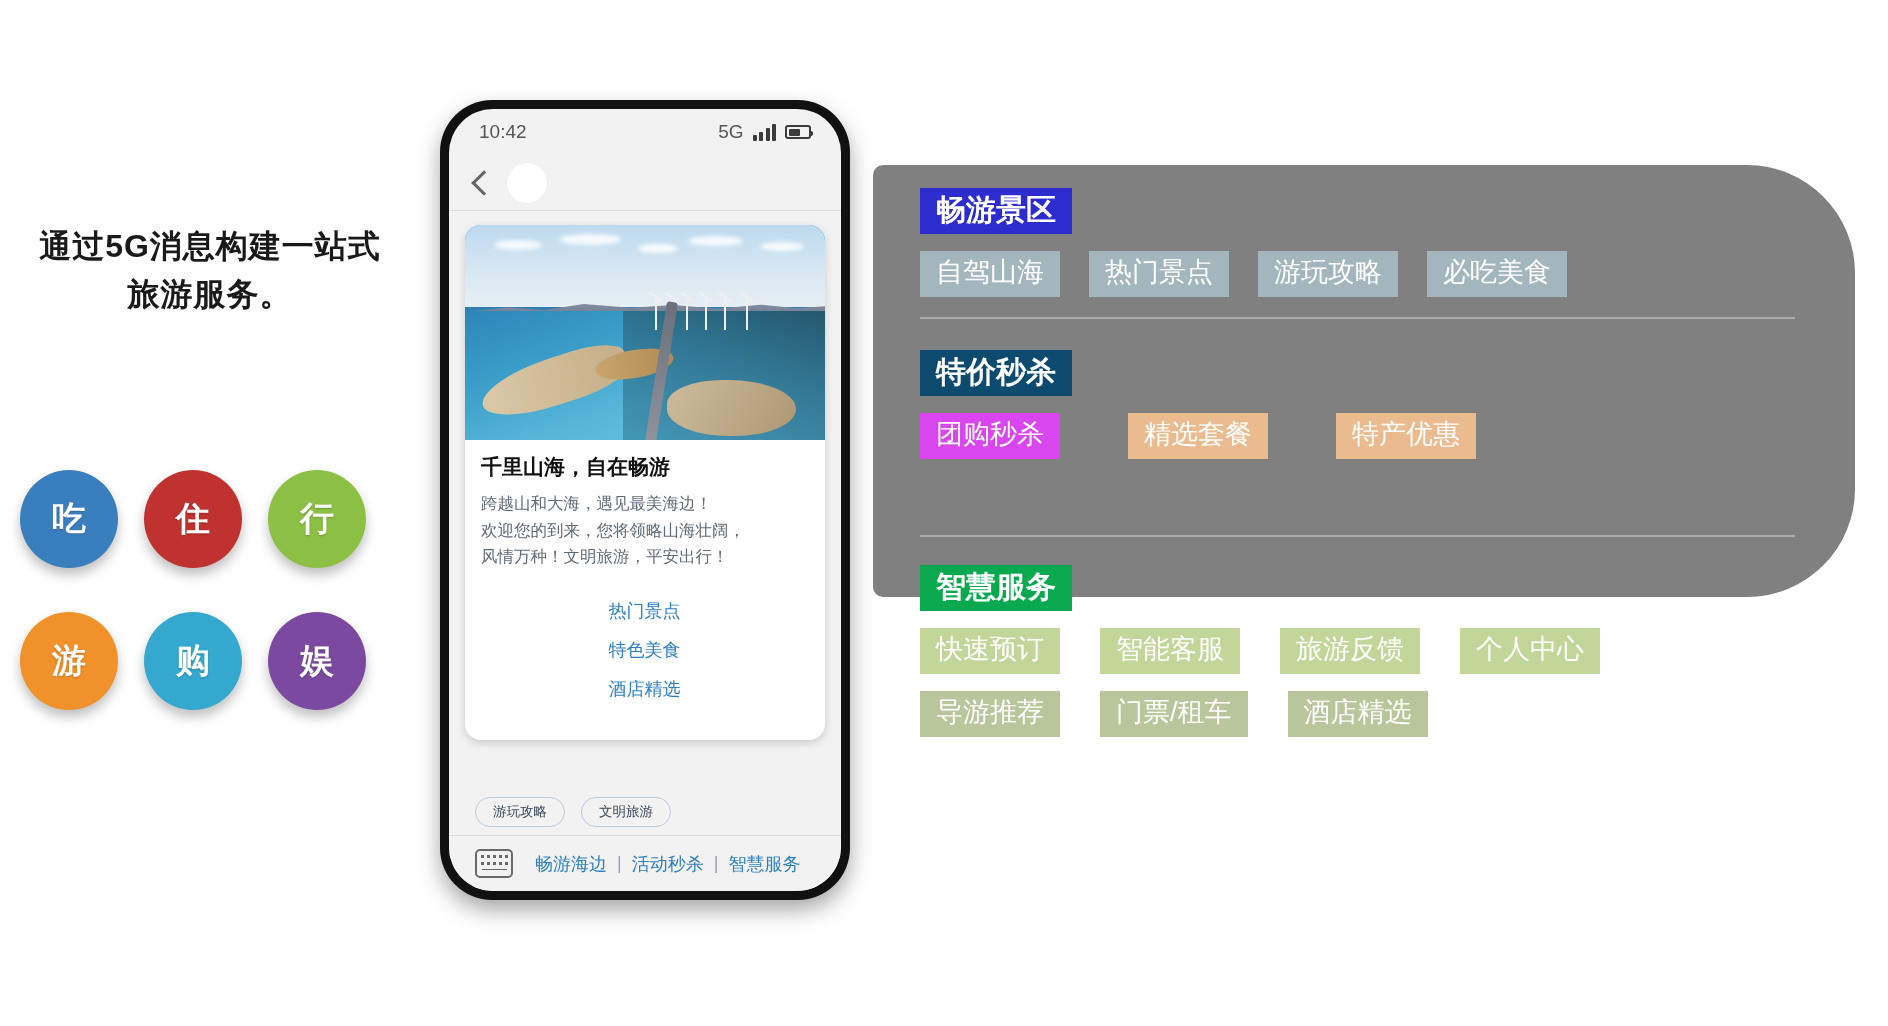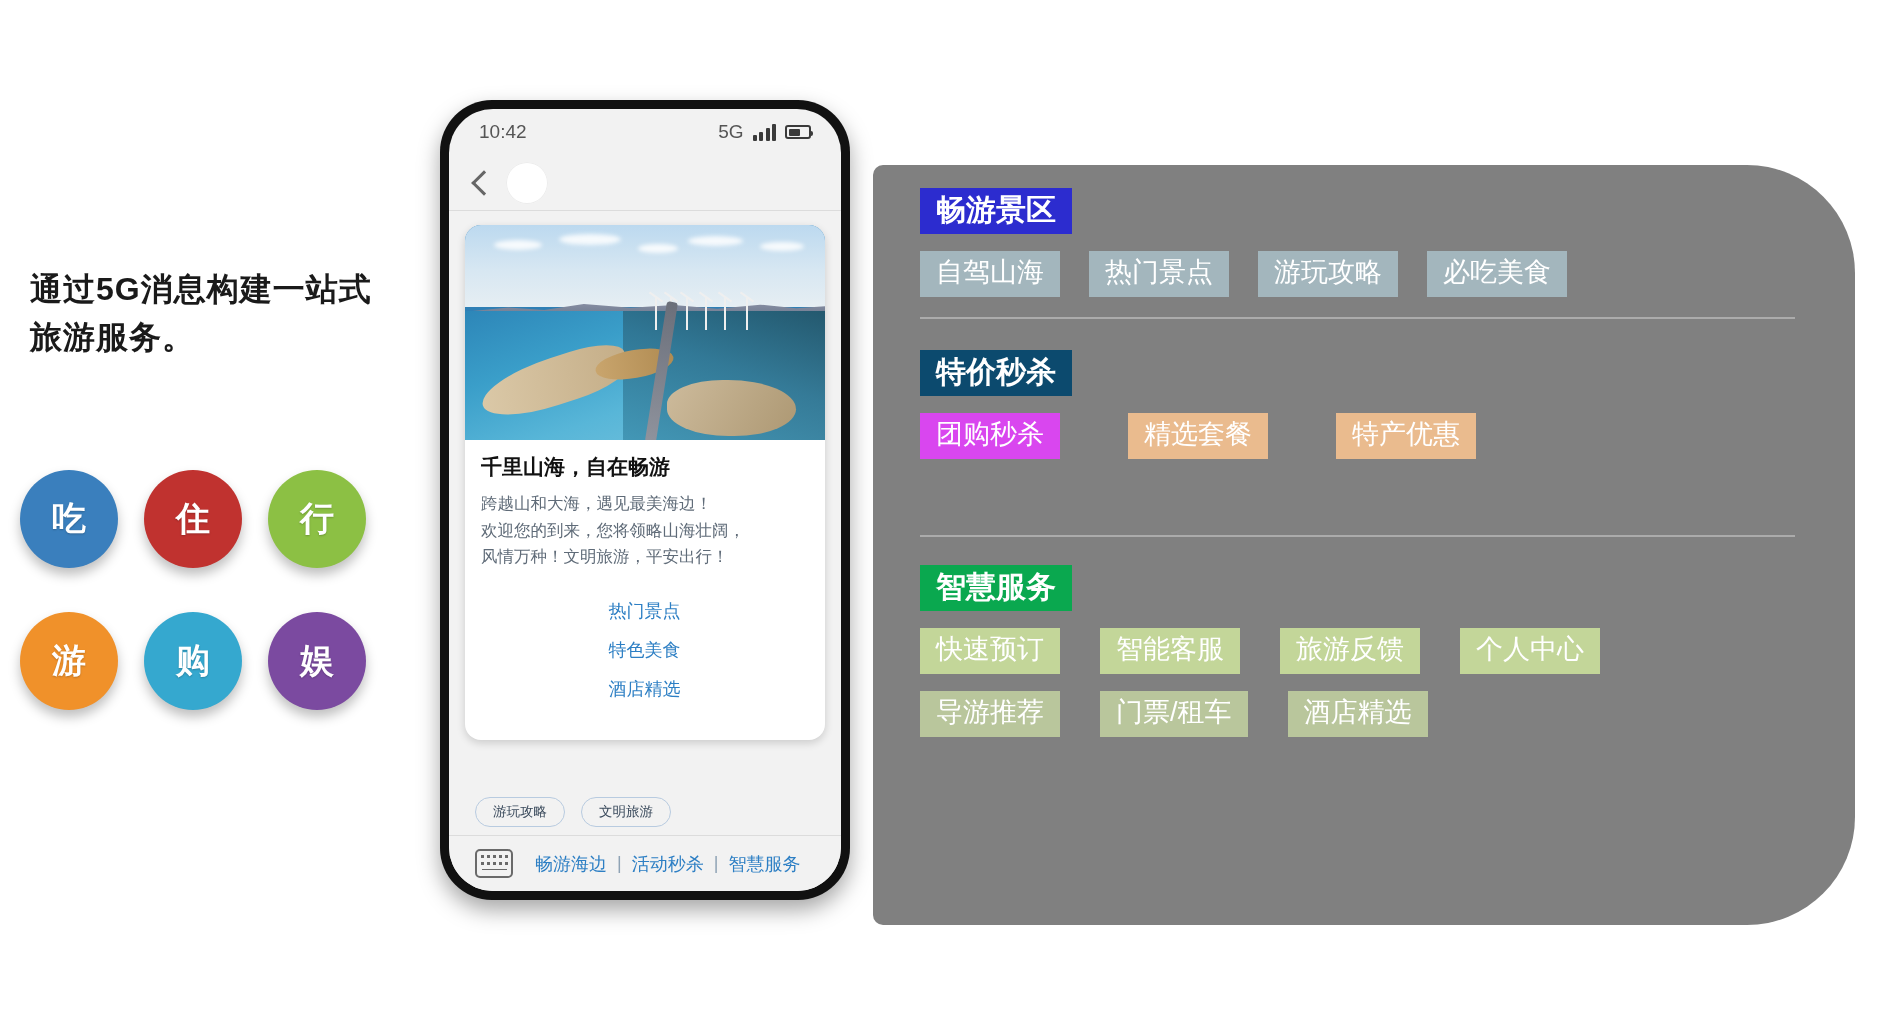--- a/index.html
+++ b/index.html
@@ -6,22 +6,22 @@
   body{
     width:1888px;height:1026px;overflow:hidden;background:#ffffff;
     font-family:"Liberation Sans","DejaVu Sans",sans-serif;
     -webkit-font-smoothing:antialiased;
   }
   .stage{position:relative;width:1888px;height:1026px;}
 
   
   .headline{
     position:absolute;left:30px;top:222px;width:360px;
-    font-size:32px;font-weight:bold;color:#1a1a1a;
-    line-height:1.5;letter-spacing:1px;margin-top:43px;
+    text-align:center;font-size:32px;font-weight:bold;color:#1a1a1a;
+    line-height:1.5;letter-spacing:1px;
   }
   .circles{position:absolute;left:20px;top:470px;width:390px;}
   .circle-row{display:flex;gap:26px;margin-bottom:44px;}
   .circle{
     width:98px;height:98px;border-radius:50%;
     display:flex;align-items:center;justify-content:center;
     color:#fff;font-size:34px;font-weight:bold;
     box-shadow:0 7px 12px rgba(0,0,0,0.25);
     text-shadow:0 1px 2px rgba(0,0,0,0.22);
   }
@@ -97,21 +97,21 @@
   .kbd::before{content:"";position:absolute;left:3.5px;top:4px;right:3.5px;height:3px;
     background:repeating-linear-gradient(90deg,#6a6a6a 0 3px,transparent 3px 6px);}
   .kbd::after{content:"";position:absolute;left:3.5px;top:11px;right:3.5px;height:3px;
     background:repeating-linear-gradient(90deg,#6a6a6a 0 3px,transparent 3px 6px);
     box-shadow:0 6px 0 -1px #6a6a6a;}
   .bottom-links{display:flex;align-items:center;gap:10px;color:#2d7fc4;font-size:18px;}
   .bottom-links .sep{color:#8fa3b5;}
 
   
   .panel{
-    position:absolute;left:873px;top:165px;width:982px;height:760px;
+    position:absolute;left:873px;top:165px;width:982px;height:432px;
     background:#808080;border-radius:10px 108px 108px 10px;
   }
   .section{position:absolute;left:47px;right:40px;}
   .sec-head{
     display:inline-block;color:#fff;font-size:30px;font-weight:bold;
     padding:7px 16px 9px 16px;line-height:1;
   }
   .items{display:flex;margin-top:17px;}
   .item{
     color:#fff;font-size:27px;padding:8px 16px 11px 16px;line-height:1;white-space:nowrap;

